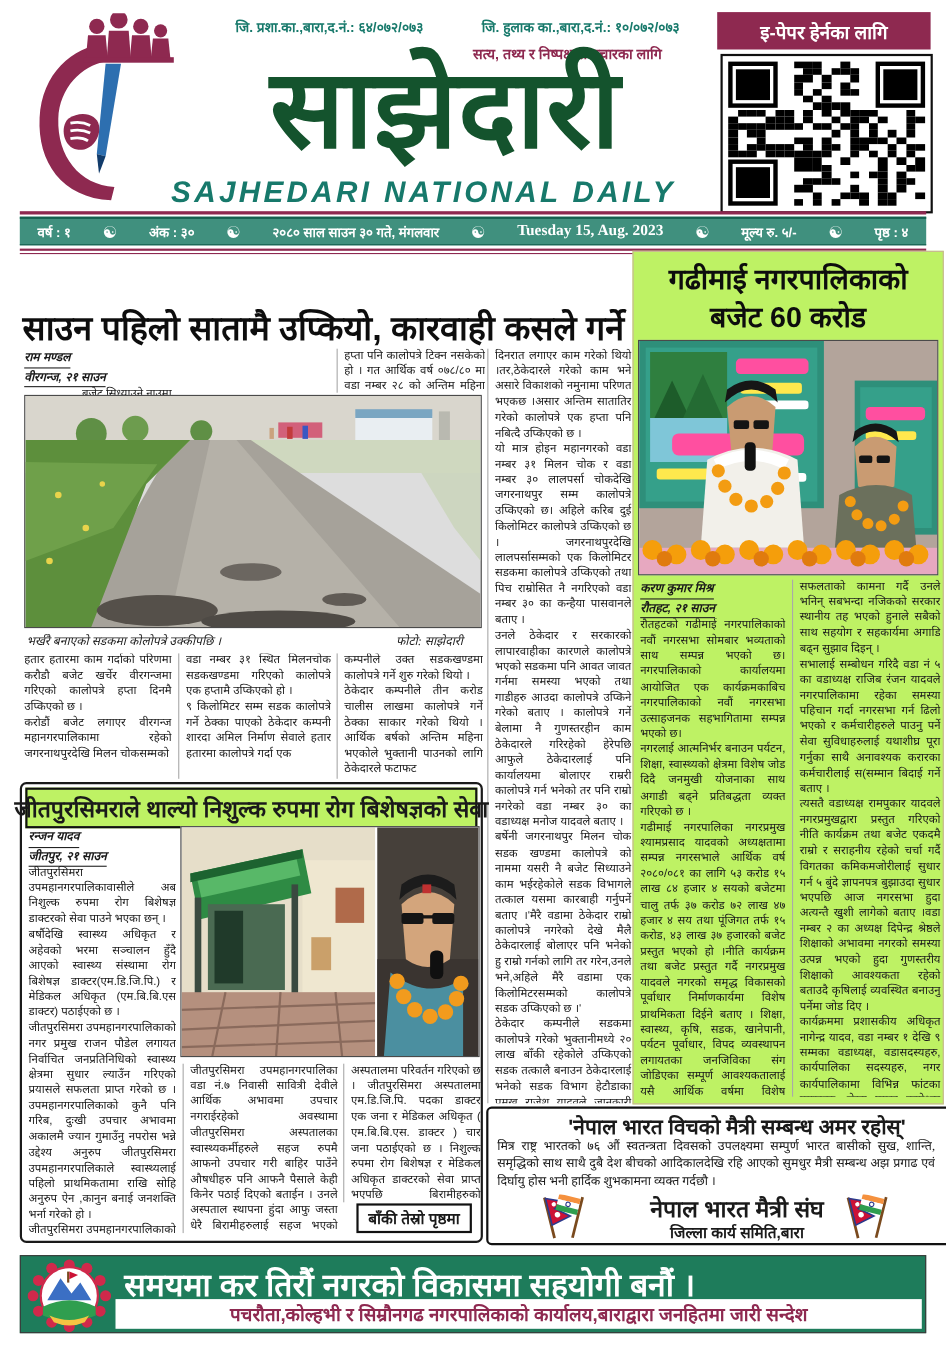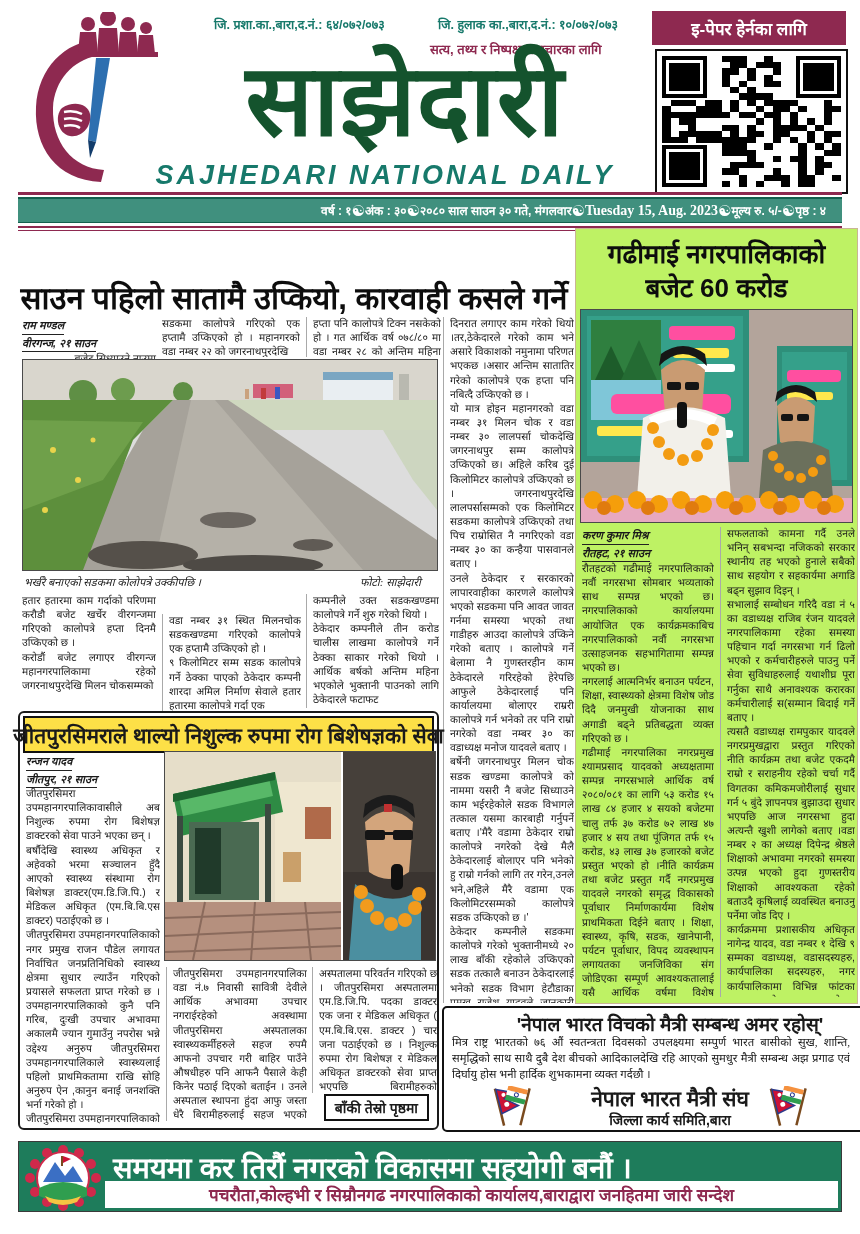--- a/index.html
+++ b/index.html
@@ -20,30 +20,30 @@
   .qrbox{border:2px solid #101010;background:#fff;}
   .qr-grid{position:absolute;inset:5px;display:grid;grid-template-columns:repeat(21,1fr);grid-template-rows:repeat(21,1fr);}
   .qb{background:#000;}
   .qr-f{position:absolute;width:24%;height:30%;border:4px solid #000;background:#fff;box-sizing:border-box;}
   .qr-f::after{content:"";position:absolute;inset:3px;background:#000;}
   .masthead-np{font-weight:900;color:#14532d;font-size:100px;line-height:1;text-align:center;letter-spacing:1px;}
   .sub-np{color:#1786a0;font-weight:bold;font-size:22px;text-align:center;}
   .title-en{color:#17796b;font-weight:bold;font-size:27px;letter-spacing:3px;text-align:center;font-style:italic;}
   .rule{background:#8e2950;}
   .infobar{background:#40907e;border-top:2px solid #14604f;border-bottom:1px solid #14604f;color:#fff;
-           display:flex;align-items:center;justify-content:flex-end;padding:0 16px;box-sizing:border-box;
+           display:flex;align-items:center;justify-content:space-between;padding:0 16px;box-sizing:border-box;
            font-size:12px;font-weight:bold;}
   .sep{font-size:15px;color:#fff;}
   
   .lead-hl{font-weight:900;color:#0d0d0d;font-size:31px;text-align:center;}
   .caption{font-style:italic;font-size:11px;font-family:"Liberation Serif",serif;}
   .panel{background:#bef264;border:1px solid #c9b595;box-sizing:border-box;}
   .g-hl{font-weight:900;font-size:26px;text-align:center;color:#0d0d0d;}
   .hbox{border:2px solid #1a1a1a;border-radius:6px;box-sizing:border-box;background:#fff;}
-  .h-hl{border:2px solid #111;font-weight:900;font-size:21px;display:flex;align-items:center;justify-content:center;background:#fde047;}
+  .h-hl{border:2px solid #111;font-weight:900;font-size:21px;display:flex;align-items:center;justify-content:center;background:#bef264;}
   .photo{border:1px solid #4a4a4a;box-sizing:border-box;background:#ddd;overflow:hidden;}
   .contbox{border:2px solid #111;font-weight:900;font-size:14px;padding:2px 9px;background:#fff;}
   .adbox{border:2px solid #111;border-radius:5px;box-sizing:border-box;background:#fff;}
   .ad-hl{font-weight:900;font-size:19px;text-align:center;}
   .ad-body{font-size:11.3px;line-height:1.42;text-align:justify;font-family:"Liberation Serif",serif;}
   .ad-org{font-weight:900;font-size:21px;text-align:center;}
   .ad-sub{font-weight:bold;font-size:14px;text-align:center;}
   .banner{background:#1e7c5b;border:1px solid #3a3a3a;box-sizing:border-box;}
   .banner-l1{color:#fff;font-weight:900;font-size:29px;}
   .banner-strip{position:absolute;left:86px;right:3px;bottom:3px;height:27px;background:#fff;display:flex;align-items:center;justify-content:center;}
@@ -558,21 +558,20 @@
   <div class="abs rule" style="left:18px;top:226px;width:824px;height:2px"></div>
   <div class="abs rule" style="left:18px;top:230px;width:824px;height:1px"></div>
 
   <div class="abs lead-hl nowrap" style="left:16px;top:276px;width:556px">साउन पहिलो सातामै उप्कियो, कारवाही कसले गर्ने</div>
 
   <div class="abs" style="left:22px;top:317px;width:134px">
     <div class="byline"><span>राम मण्डल</span></div>
     <div class="byline"><span>वीरगन्ज, २१ साउन</span></div>
     <div class="bodytxt" style="text-align:right">बजेट सिध्याउने नाउमा</div>
   </div>
-  <div class="abs bodytxt" style="left:162px;top:317px;width:138px;height:40px;overflow:hidden">सडकमा कालोपत्रे गरिएको एक हप्तामै उप्किएको हो । महानगरको वडा नम्बर २२ को जगरनाथपुरदेखि</div>
   <div class="abs bodytxt colrule" style="left:306px;top:317px;width:128px;height:40px;overflow:hidden">हप्ता पनि कालोपत्रे टिक्न नसकेको हो । गत आर्थिक वर्ष ०७८/८० मा वडा नम्बर २८ को अन्तिम महिना असारमा ठेकेदार</div>
 
   <div class="abs photo" style="left:22px;top:359px;width:416px;height:212px">
     <svg width="414" height="210" viewBox="0 0 414 210">
       <rect width="414" height="40" fill="#d9d6cd"></rect>
       <rect x="300" y="18" width="70" height="22" fill="#e9eef2"></rect>
         <rect x="300" y="12" width="70" height="8" fill="#7aa6c2"></rect>
       <rect x="230" y="24" width="40" height="14" fill="#d2607a"></rect>
       <circle cx="60" cy="34" r="14" fill="#5f8f45"></circle>
         <circle cx="100" cy="30" r="12" fill="#6d9c4e"></circle>
@@ -595,21 +594,21 @@
       <rect x="238" y="28" width="5" height="11" fill="#c23b3b"></rect>
         <rect x="252" y="27" width="5" height="12" fill="#3b57c2"></rect>
         <rect x="222" y="29" width="4" height="10" fill="#caa27e"></rect>
     </svg>
   </div>
   <div class="abs caption nowrap" style="left:24px;top:574px">भर्खरै बनाएको सडकमा कोलोपत्रे उक्कीपछि ।</div>
   <div class="abs caption nowrap" style="left:360px;top:574px">फोटो: साझेदारी</div>
 
   <div class="abs bodytxt prewrap" style="left:22px;top:594px;width:134px;height:114px;overflow:hidden">हतार हतारमा काम गर्दाको परिणमा करौडौ बजेट खर्चेर वीरगन्जमा गरिएको कालोपत्रे हप्ता दिनमै उप्किएको छ ।
 करोडौं बजेट लगाएर वीरगन्ज महानगरपालिकामा रहेको जगरनाथपुरदेखि मिलन चोकसम्मको</div>
-  <div class="abs bodytxt prewrap colrule" style="left:162px;top:614px;width:132px;height:114px;overflow:hidden">वडा नम्बर ३१ स्थित मिलनचोक सडकखण्डमा गरिएको कालोपत्रे एक हप्तामै उप्किएको हो ।
+  <div class="abs bodytxt prewrap colrule" style="left:162px;top:594px;width:132px;height:114px;overflow:hidden">वडा नम्बर ३१ स्थित मिलनचोक सडकखण्डमा गरिएको कालोपत्रे एक हप्तामै उप्किएको हो ।
 ९ किलोमिटर सम्म सडक कालोपत्रे गर्ने ठेक्का पाएको ठेकेदार कम्पनी शारदा अमिल निर्माण सेवाले हतार हतारमा कालोपत्रे गर्दा एक</div>
   <div class="abs bodytxt prewrap colrule" style="left:306px;top:594px;width:126px;height:114px;overflow:hidden">कम्पनीले उक्त सडकखण्डमा कालोपत्रे गर्ने शुरु गरेको थियो ।
 ठेकेदार कम्पनीले तीन करोड चालीस लाखमा कालोपत्रे गर्ने ठेक्का साकार गरेको थियो । आर्थिक बर्षको अन्तिम महिना भएकोले भुक्तानी पाउनको लागि ठेकेदारले फटाफट</div>
   <div class="abs bodytxt prewrap colrule" style="left:443px;top:317px;width:124px;height:686px;overflow:hidden">दिनरात लगाएर काम गरेको थियो ।तर,ठेकेदारले गरेको काम भने असारे विकाशको नमुनामा परिणत भएकछ ।असार अन्तिम सातातिर गरेको कालोपत्रे एक हप्ता पनि नबित्दै उप्किएको छ ।
 यो मात्र होइन महानगरको वडा नम्बर ३१ मिलन चोक र वडा नम्बर ३० लालपर्सा चोकदेखि जगरनाथपुर सम्म कालोपत्रे उप्किएको छ। अहिले करिब दुई किलोमिटर कालोपत्रे उप्किएको छ । जगरनाथपुरदेखि लालपर्सासम्मको एक किलोमिटर सडकमा कालोपत्रे उप्किएको तथा पिच राम्रोसित नै नगरिएको वडा नम्बर ३० का कन्हैया पासवानले बताए ।
 उनले ठेकेदार र सरकारको लापारवाहीका कारणले कालोपत्रे भएको सडकमा पनि आवत जावत गर्नमा समस्या भएको तथा गाडीहरु आउदा कालोपत्रे उप्किने गरेको बताए । कालोपत्रे गर्ने बेलामा नै गुणस्तरहीन काम ठेकेदारले गरिरहेको हेरेपछि आफुले ठेकेदारलाई पनि कार्यालयमा बोलाएर राम्ररी कालोपत्रे गर्न भनेको तर पनि राम्रो नगरेको वडा नम्बर ३० का वडाध्यक्ष मनोज यादवले बताए ।
 बर्षेनी जगरनाथपुर मिलन चोक सडक खण्डमा कालोपत्रे को नाममा यसरी नै बजेट सिध्याउने काम भईरहेकोले सडक विभागले तत्काल यसमा कारबाही गर्नुपर्ने बताए ।'मैरै वडामा ठेकेदार राम्रो कालोपत्रे नगरेको देखे मैलै ठेकेदारलाई बोलाएर पनि भनेको हु राम्रो गर्नको लागि तर गरेन,उनले भने,अहिले मैरै वडामा एक किलोमिटरसम्मको कालोपत्रे सडक उप्किएको छ ।'
 ठेकेदार कम्पनीले सडकमा कालोपत्रे गरेको भुक्तानीमध्ये २० लाख बाँकी रहेकोले उप्किएको सडक तत्कालै बनाउन ठेकेदारलाई भनेको सडक विभाग हेटौडाका प्रमुख राजेश यादवले जानकारी दिए । उप्किएको सडक नबनाएर ठेकेदारको बाँकी २० लाख रुपैया रोक्का राख्ने यादवले बताए ।</div>
 
   <div class="abs hbox" style="left:18px;top:711px;width:421px;height:419px">

